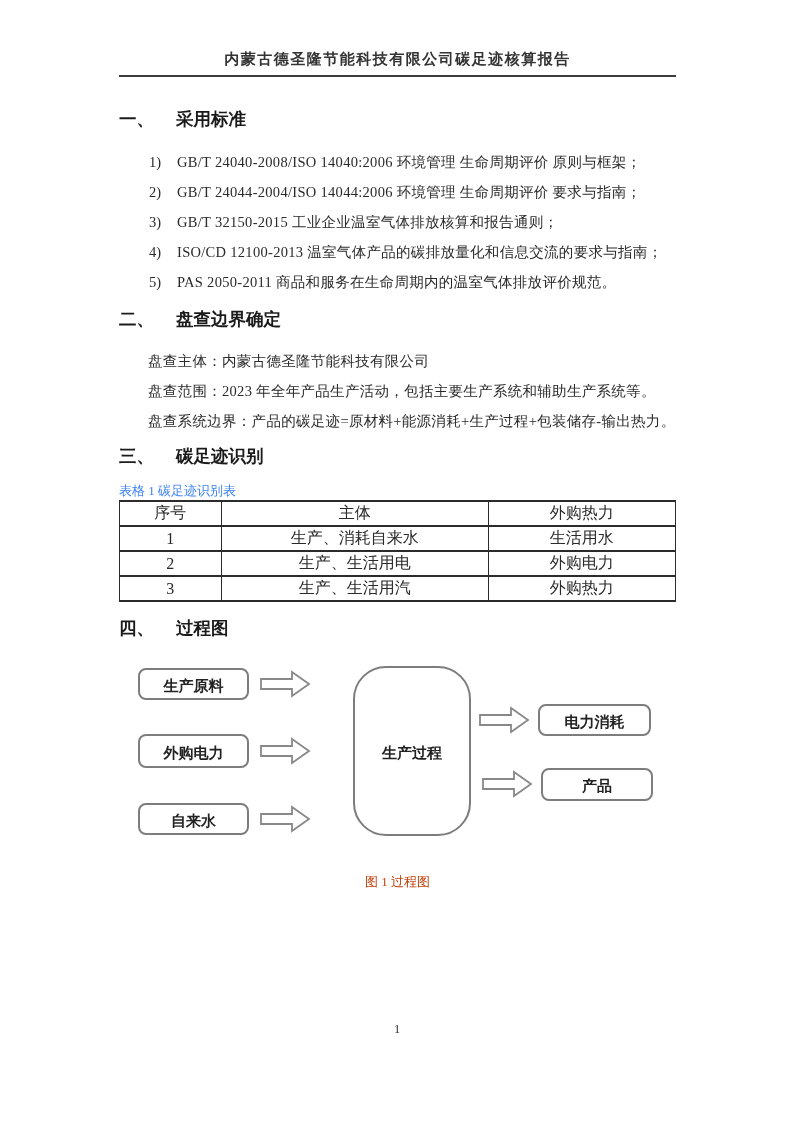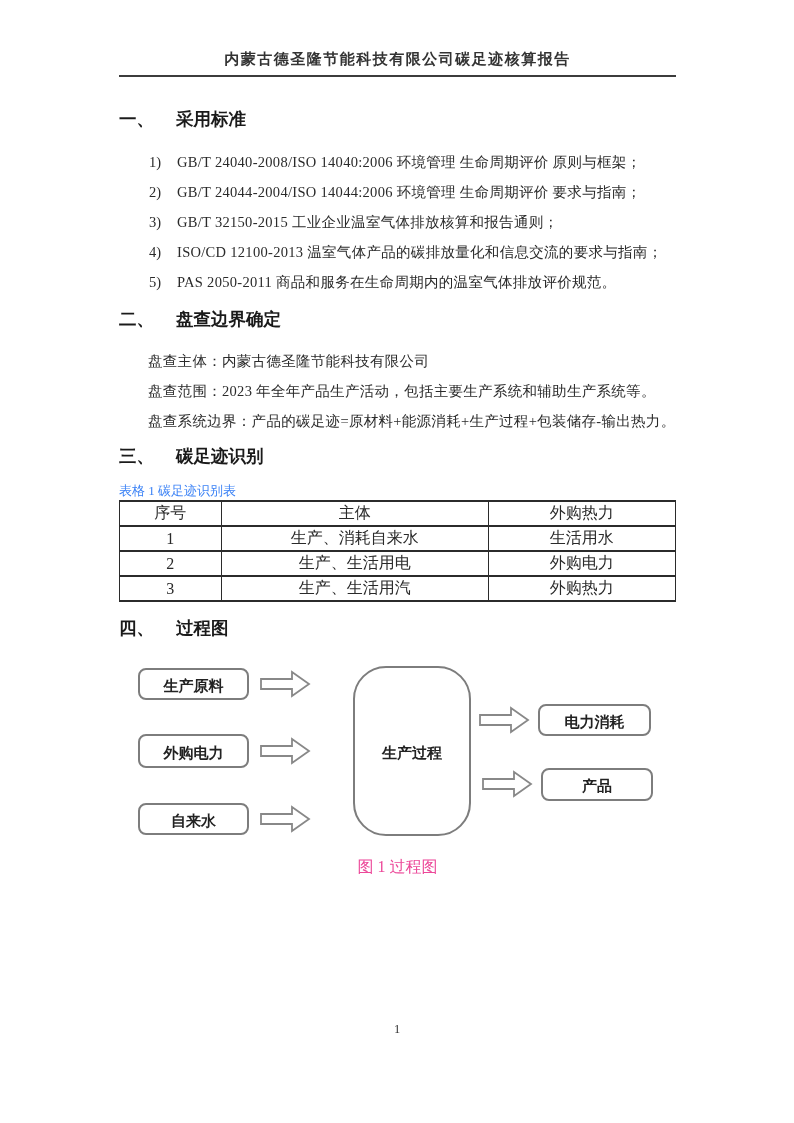--- a/index.html
+++ b/index.html
@@ -44,21 +44,21 @@
   table.id-table { width:100%; border-collapse:collapse; font-size:16px; }
   table.id-table th, table.id-table td {
     border:1px solid #2b2b2b; border-top-width:2px; border-bottom-width:2px;
     text-align:center; font-weight:normal; height:21px; padding:1px 4px;
   }
   .col-no { width:18.3%; } .col-subject { width:48%; } .col-activity { width:33.7%; }
 
   
   .flow-svg { display:block; margin-top:12px; }
   .flow-svg text { font-family:"Liberation Sans", sans-serif; font-size:15px; font-weight:600; fill:#222; }
-  .fig-caption { margin-top:2px; text-align:center; font-size:16px; color:#ec4899; }
+  .fig-caption { margin-top:18px; text-align:center; font-size:13px; color:#c2410c; }
 
   
   .page-num { position:absolute; top:1022px; left:0; width:100%;
               text-align:center; font-size:12.5px; color:#333; }
 </style>
 </head>
 <body>
 
 <div class="page">
   <div class="content">

